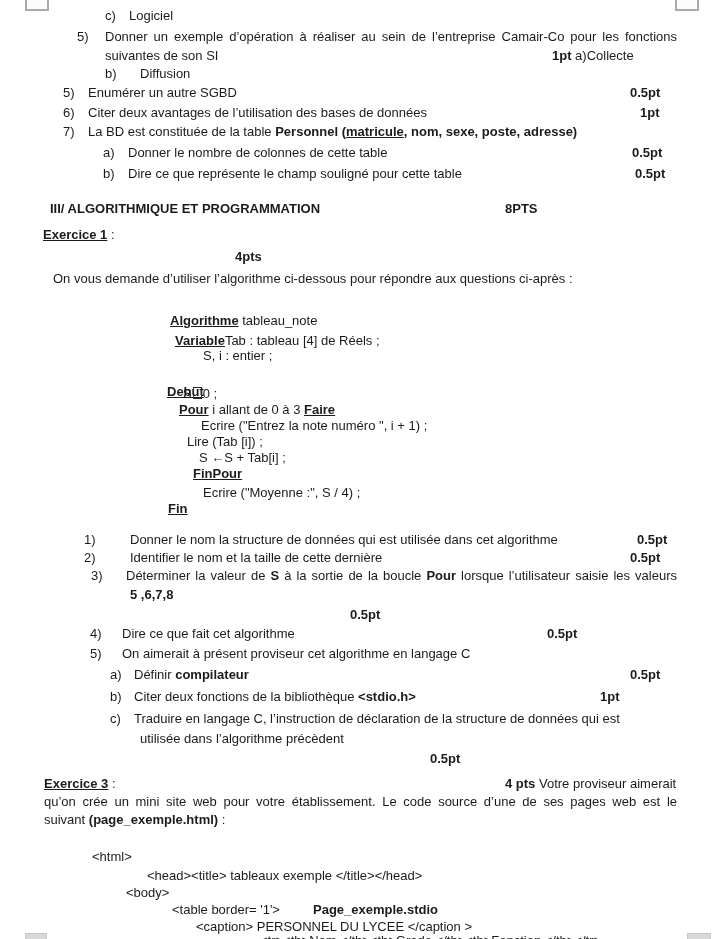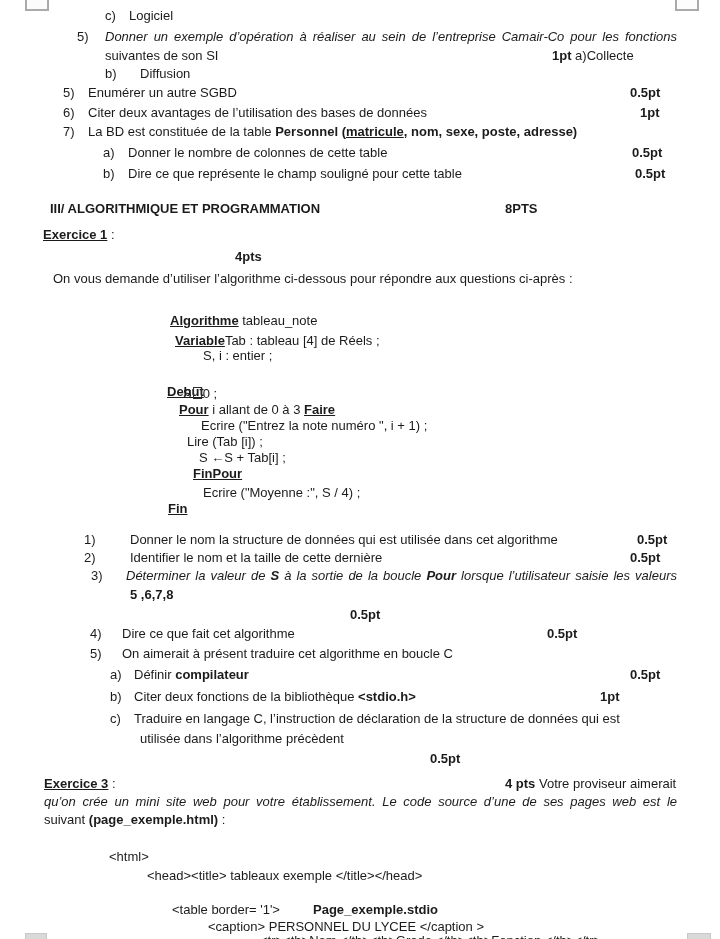--- a/index.html
+++ b/index.html
@@ -5,21 +5,21 @@
   html,body{margin:0;padding:0;background:#ffffff;}
   #page{
     position:relative;width:720px;height:939px;background:#ffffff;overflow:hidden;
     font-family:"Liberation Sans","DejaVu Sans",sans-serif;
     font-size:13px;line-height:15px;color:#1b1b1b;
   }
   .ln{position:absolute;left:0;width:720px;height:15px;}
   .at{position:absolute;white-space:pre;}
   .b{font-weight:bold;}
   .u{text-decoration:underline;}
-  .just{text-align:justify;text-align-last:justify;white-space:normal;font-style:italic;}
+  .just{text-align:justify;text-align-last:justify;white-space:normal;}
   .tofu{display:inline-block;width:7px;height:10px;border:1px solid #2b2b2b;margin:0 1px;vertical-align:-1px;}
   .handle{position:absolute;width:20px;height:18px;border:2px solid #aaaaaa;background:#fcfcfc;}
   .handle-b{position:absolute;height:9px;background:#d9d9d9;border:1px solid #c8c8c8;}
 </style>
 </head>
 <body>
 
 <div id="page">
 
   <div class="handle" style="left:25px;top:-11px;"></div>
@@ -147,21 +147,21 @@
   <div class="ln" style="top:607px">
     <span class="at b" style="left:350px">0.5pt</span>
   </div>
   <div class="ln" style="top:626px">
     <span class="at" style="left:90px">4)</span>
     <span class="at" style="left:122px">Dire ce que fait cet algorithme</span>
     <span class="at b" style="left:547px">0.5pt</span>
   </div>
   <div class="ln" style="top:646px">
     <span class="at" style="left:90px">5)</span>
-    <span class="at" style="left:122px">On aimerait à présent traduire cet algorithme en boucle C</span>
+    <span class="at" style="left:122px">On aimerait à présent proviseur cet algorithme en langage C</span>
   </div>
   <div class="ln" style="top:667px">
     <span class="at" style="left:110px">a)</span>
     <span class="at" style="left:134px"><span>Définir </span><b>compilateur</b></span>
     <span class="at b" style="left:630px">0.5pt</span>
   </div>
   <div class="ln" style="top:689px">
     <span class="at" style="left:110px">b)</span>
     <span class="at" style="left:134px"><span>Citer deux fonctions de la bibliothèque </span><b>&lt;stdio.h&gt;</b></span>
     <span class="at b" style="left:600px">1pt</span>
@@ -182,29 +182,32 @@
     <span class="at" style="left:505px"><b>4 pts</b><span> Votre proviseur aimerait</span></span>
   </div>
   <div class="ln" style="top:794px">
     <span class="at just" style="left:44px;width:633px">qu’on crée un mini site web pour votre établissement. Le code source d’une de ses pages web est le</span>
   </div>
   <div class="ln" style="top:812px">
     <span class="at" style="left:44px"><span>suivant </span><b>(page_exemple.html)</b><span> :</span></span>
   </div>
 
   <div class="ln" style="top:849px">
-    <span class="at" style="left:109px">&lt;html&gt;</span>
+    <span class="at" style="left:92px">&lt;html&gt;</span>
   </div>
   <div class="ln" style="top:868px">
     <span class="at" style="left:147px">&lt;head&gt;&lt;title&gt; tableaux exemple &lt;/title&gt;&lt;/head&gt;</span>
+  </div>
+  <div class="ln" style="top:885px">
+    <span class="at" style="left:126px">&lt;body&gt;</span>
   </div>
   <div class="ln" style="top:902px">
     <span class="at" style="left:172px">&lt;table border= '1'&gt;</span>
     <span class="at b" style="left:313px">Page_exemple.stdio</span>
   </div>
   <div class="ln" style="top:919px">
-    <span class="at" style="left:208px">&lt;caption&gt; PERSONNEL DU LYCEE &lt;/caption &gt;</span>
+    <span class="at" style="left:196px">&lt;caption&gt; PERSONNEL DU LYCEE &lt;/caption &gt;</span>
   </div>
   <div class="ln" style="top:933px">
     <span class="at" style="left:260px">&lt;tr&gt;&lt;th&gt;Nom &lt;/th&gt;&lt;th&gt;Grade &lt;/th&gt;&lt;th&gt;Fonction &lt;/th&gt;&lt;/tr&gt;</span>
   </div>
 
 </div>
 
 </body></html>

